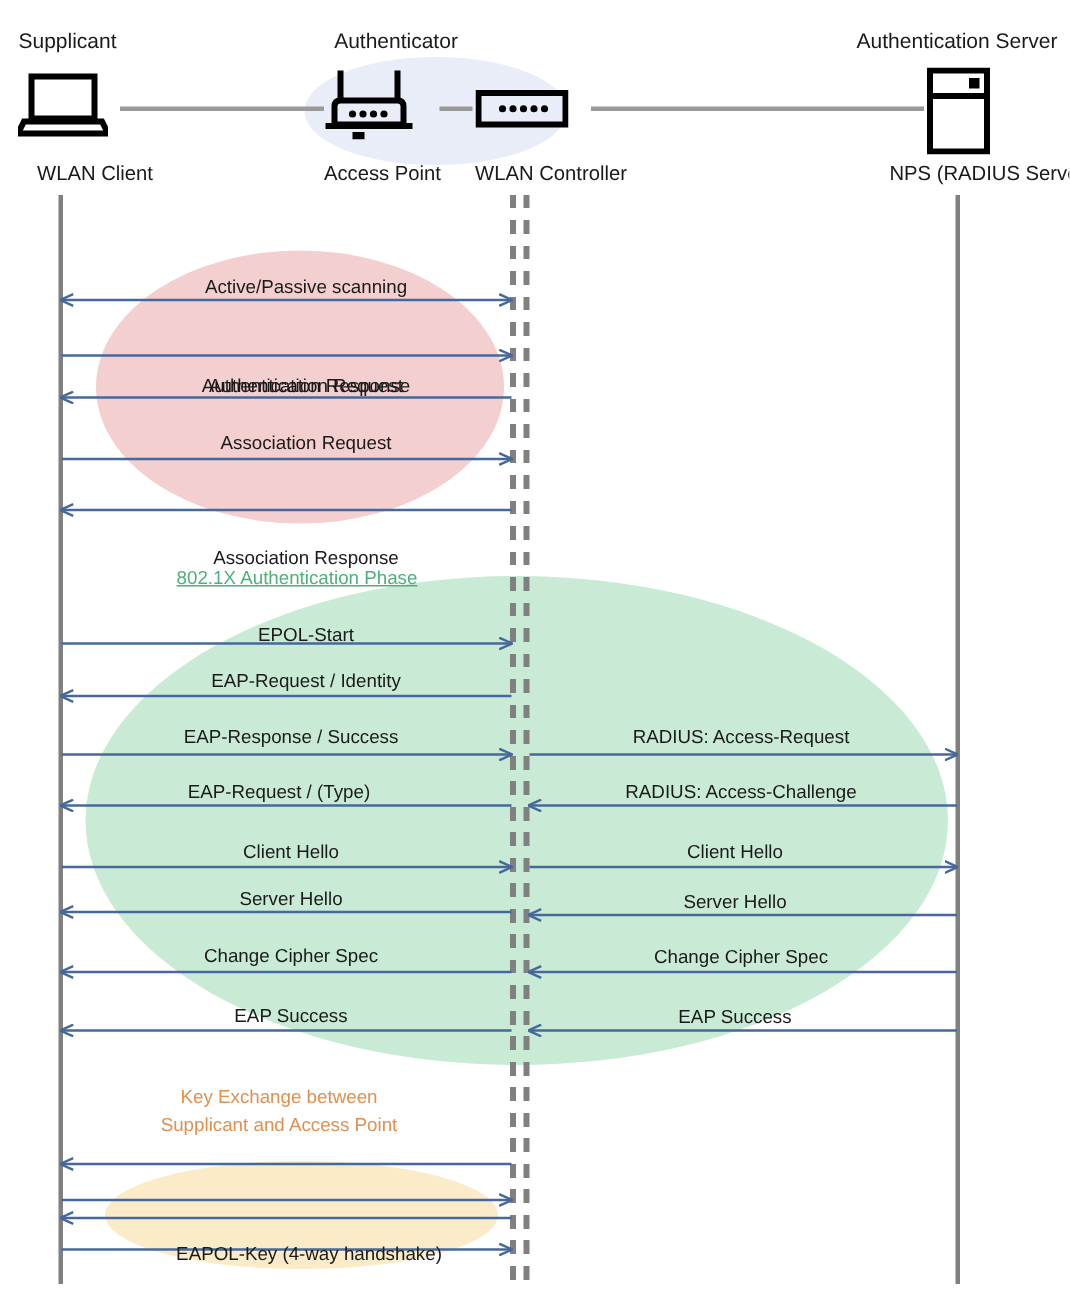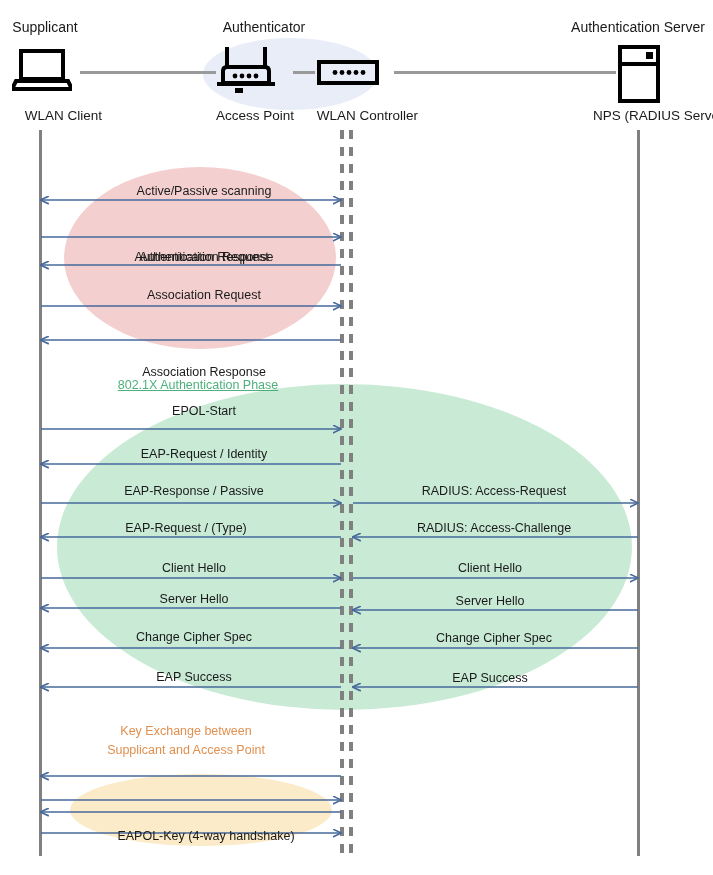--- a/index.html
+++ b/index.html
@@ -189,23 +189,23 @@
     <div>Key Exchange between</div>
     <div>Supplicant and Access Point</div>
   </div>
 
   <div id="label-layer">
       <div class="msg-label" style="left: 204px; top: 184px;">Active/Passive scanning</div>
       <div class="msg-label" style="left: 204px; top: 250px;">Authentication Request</div>
       <div class="msg-label" style="left: 204px; top: 250px;">Authentication Response</div>
       <div class="msg-label" style="left: 204px; top: 288px;">Association Request</div>
       <div class="msg-label" style="left: 204px; top: 319px; margin-top: 46px;">Association Response</div>
-      <div class="msg-label" style="left: 204px; top: 404px;">EPOL-Start</div>
+      <div class="msg-label" style="left: 204px; top: 416px;">EPOL-Start</div>
       <div class="msg-label" style="left: 204px; top: 447px;">EAP-Request / Identity</div>
-      <div class="msg-label" style="left: 194px; top: 484px;">EAP-Response / Passive</div>
+      <div class="msg-label" style="left: 194px; top: 484px;">EAP-Response / Success</div>
       <div class="msg-label" style="left: 494px; top: 484px;">RADIUS: Access-Request</div>
       <div class="msg-label" style="left: 186px; top: 521px;">EAP-Request / (Type)</div>
       <div class="msg-label" style="left: 494px; top: 521px; text-align: center;">RADIUS: Access-Challenge</div>
       <div class="msg-label" style="left: 194px; top: 561px;">Client Hello</div>
       <div class="msg-label" style="left: 490px; top: 561px;">Client Hello</div>
       <div class="msg-label" style="left: 194px; top: 592px;">Server Hello</div>
       <div class="msg-label" style="left: 490px; top: 594px;">Server Hello</div>
       <div class="msg-label" style="left: 194px; top: 630px;">Change Cipher Spec</div>
       <div class="msg-label" style="left: 494px; top: 631px;">Change Cipher Spec</div>
       <div class="msg-label" style="left: 194px; top: 670px;">EAP Success</div>

